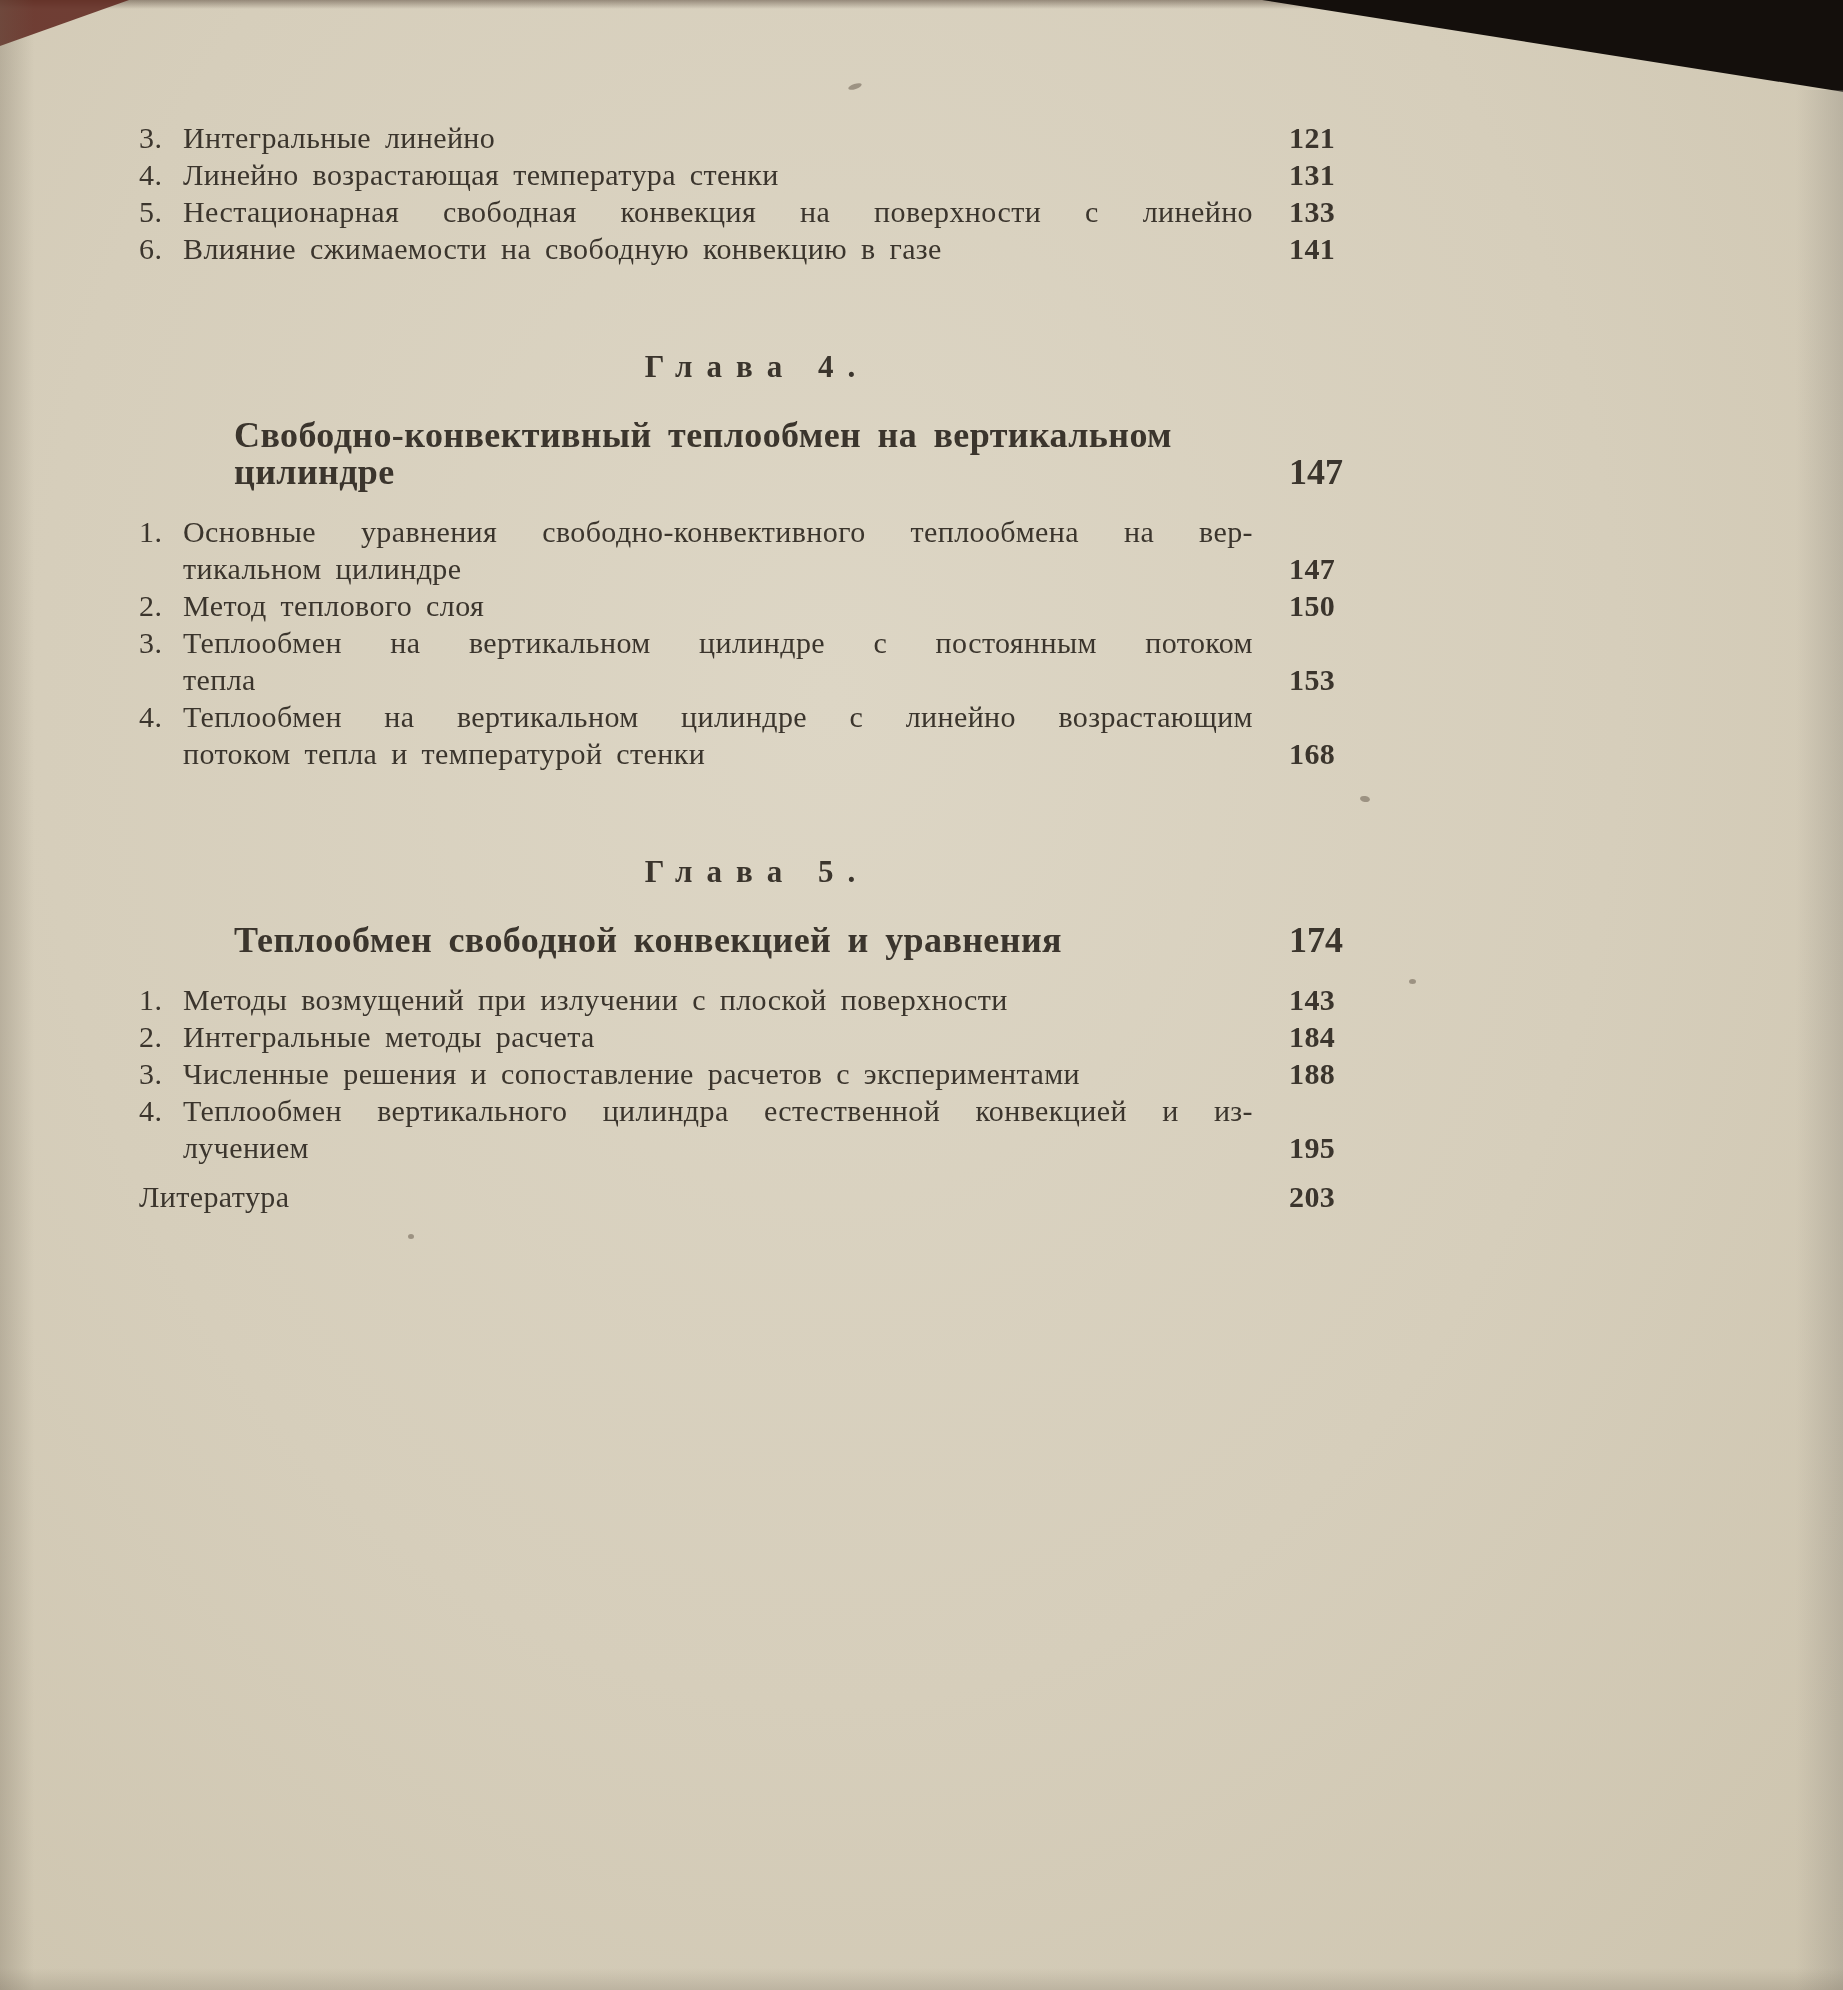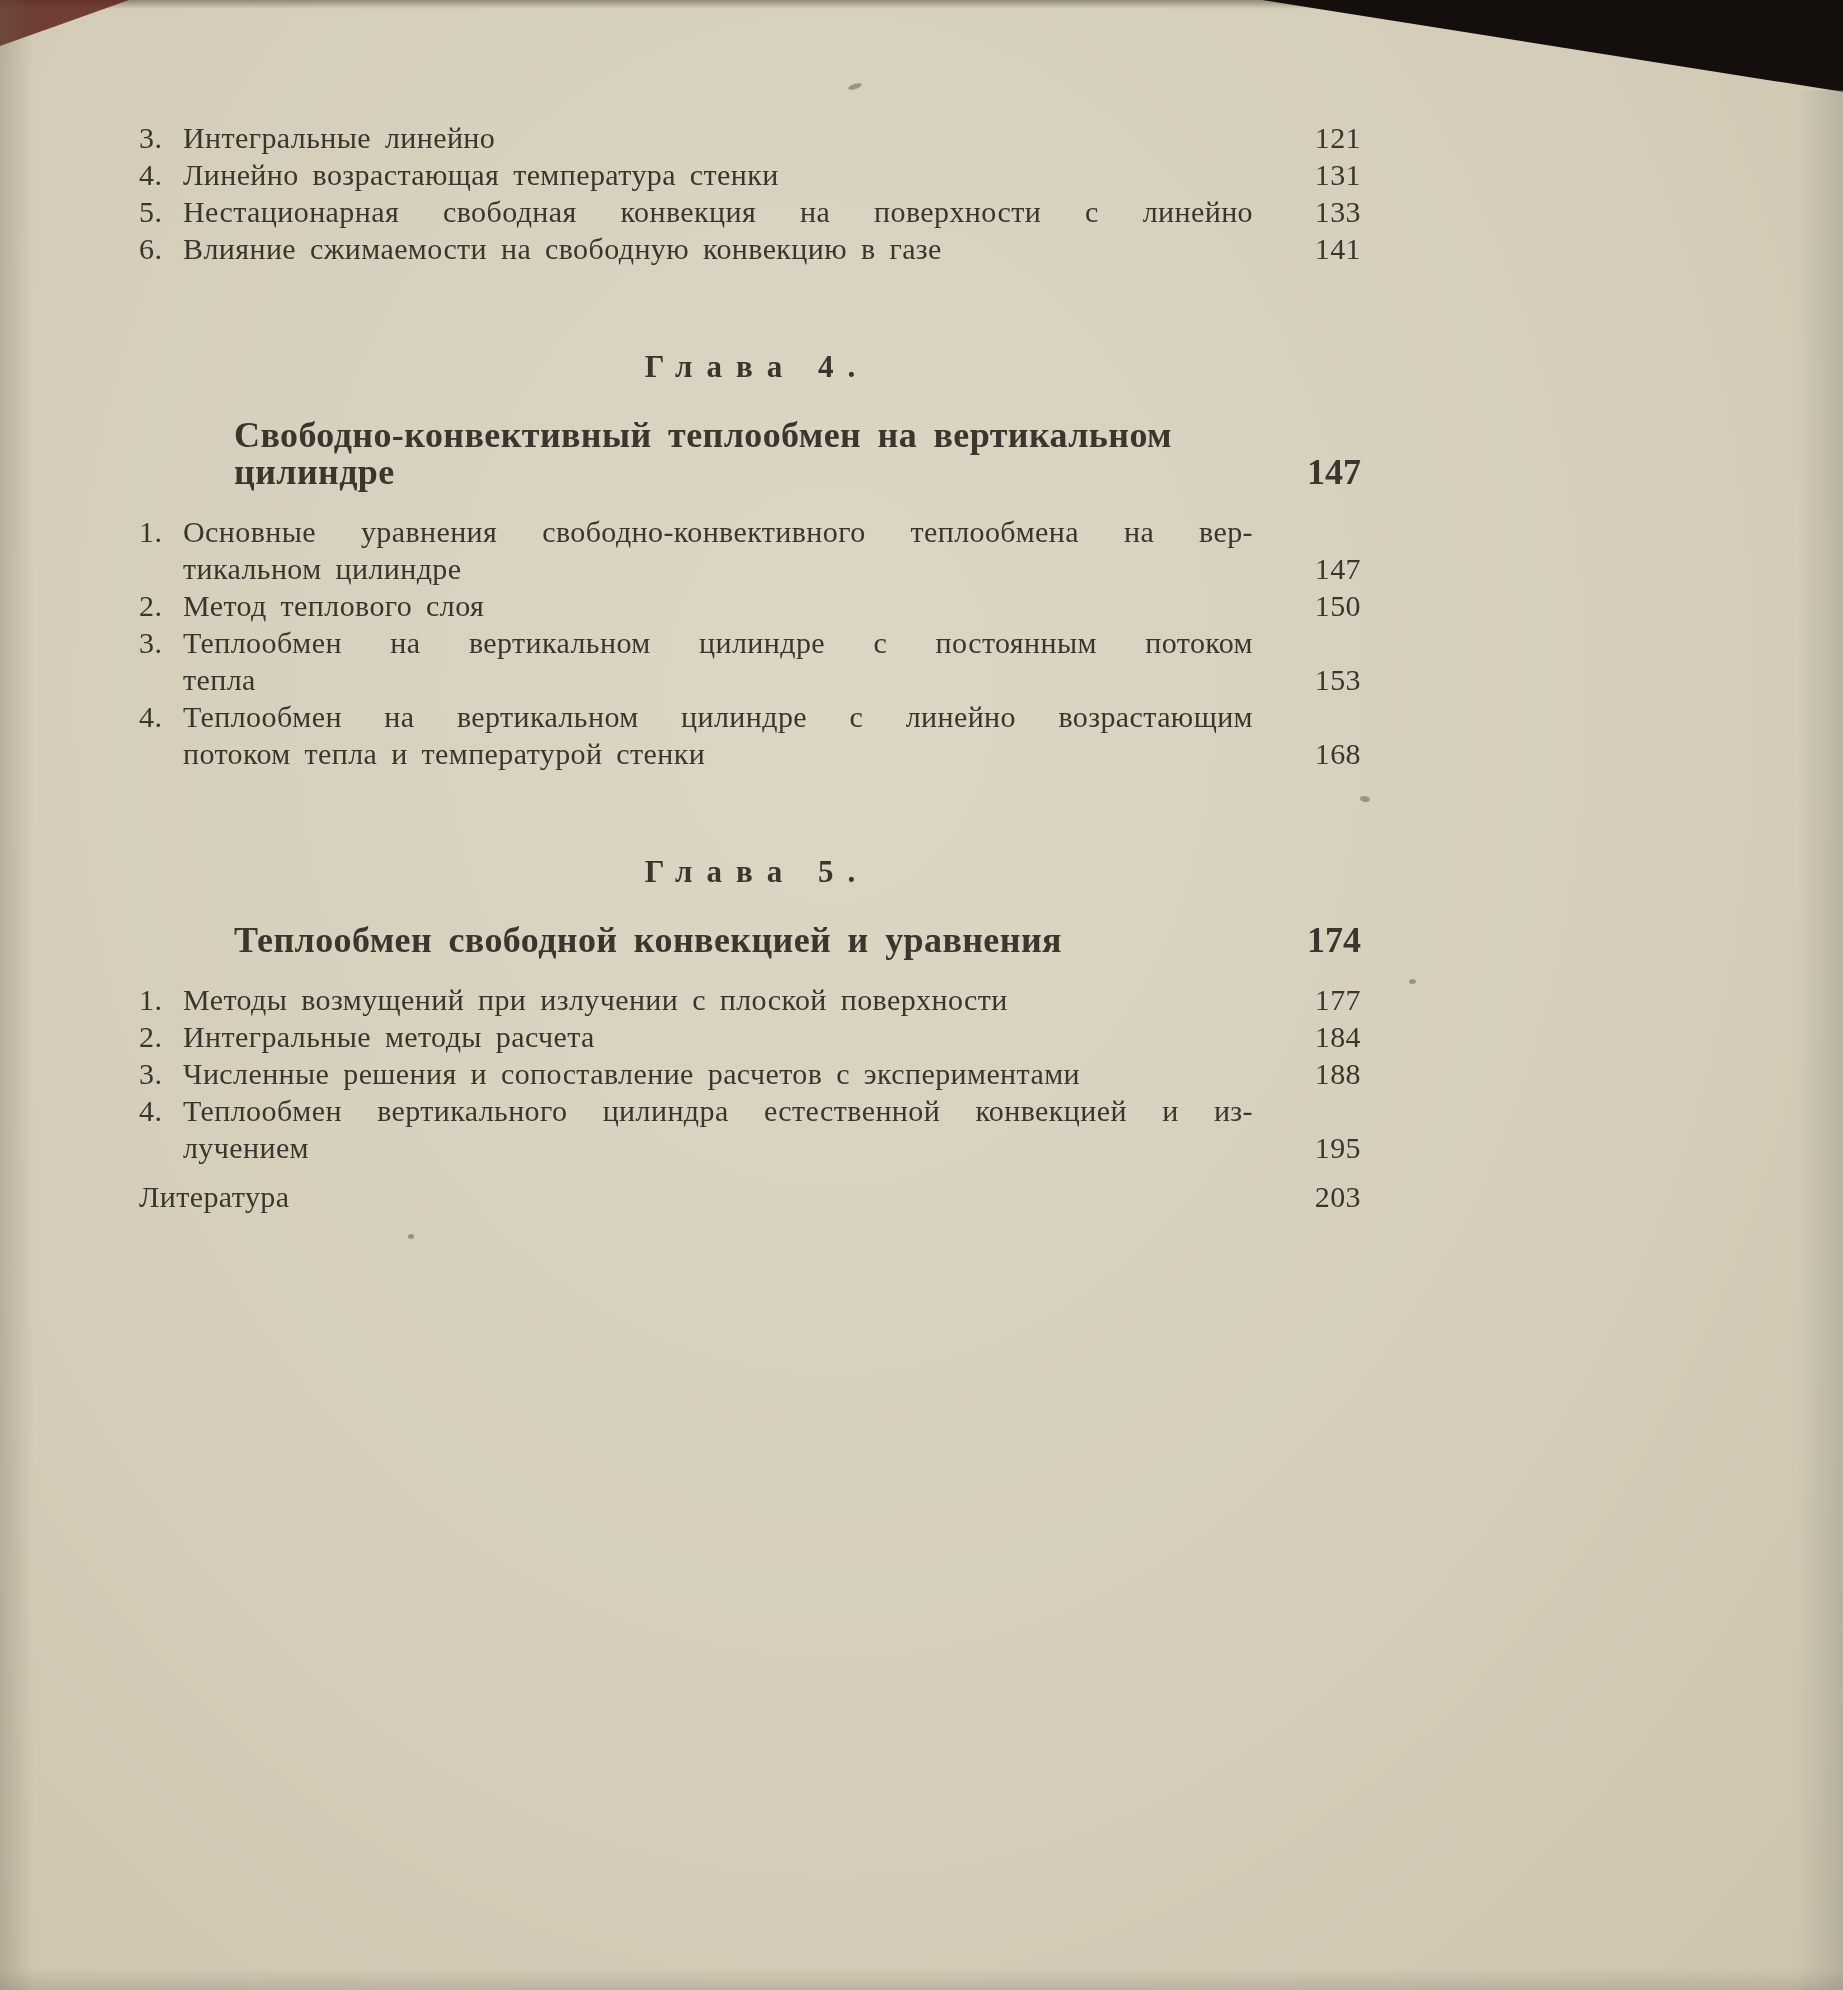--- a/index.html
+++ b/index.html
@@ -58,21 +58,21 @@
     display: flex;
     align-items: flex-start;
     font-size: 30px;
     line-height: 37px;
     letter-spacing: 0.4px;
   }
   .entry-num { width: 44px; flex-shrink: 0; }
   .entry-text { flex: 1; padding-right: 36px; word-spacing: 6px; }
   .entry-text .line { display: block; text-align: justify; text-align-last: justify; }
   .entry-text .line.last { text-align-last: left; }
-  .page-num { min-width: 72px; text-align: right; align-self: flex-end; }
+  .page-num { min-width: 72px; align-self: flex-end; font-weight: bold; }
 
   .chapter { margin-top: 82px; }
   .chapter-heading {
     text-align: center;
     font-weight: bold;
     font-size: 31px;
     letter-spacing: 14px;
     padding-left: 14px; 
     margin-bottom: 32px;
   }
@@ -181,21 +181,21 @@
       <div class="chapter-title-row">
         <span class="chapter-title">Теплообмен свободной конвекцией и уравнения</span>
         <span class="page-num">174</span>
       </div>
 
       <div class="toc-entry">
         <span class="entry-num">1.</span>
         <span class="entry-text">
             <span class="line last">Методы возмущений при излучении с плоской поверхности</span>
           </span>
-        <span class="page-num">177</span>
+        <span class="page-num">143</span>
       </div>
       <div class="toc-entry">
         <span class="entry-num">2.</span>
         <span class="entry-text">
             <span class="line last">Интегральные методы расчета</span>
           </span>
         <span class="page-num">184</span>
       </div>
       <div class="toc-entry">
         <span class="entry-num">3.</span>

